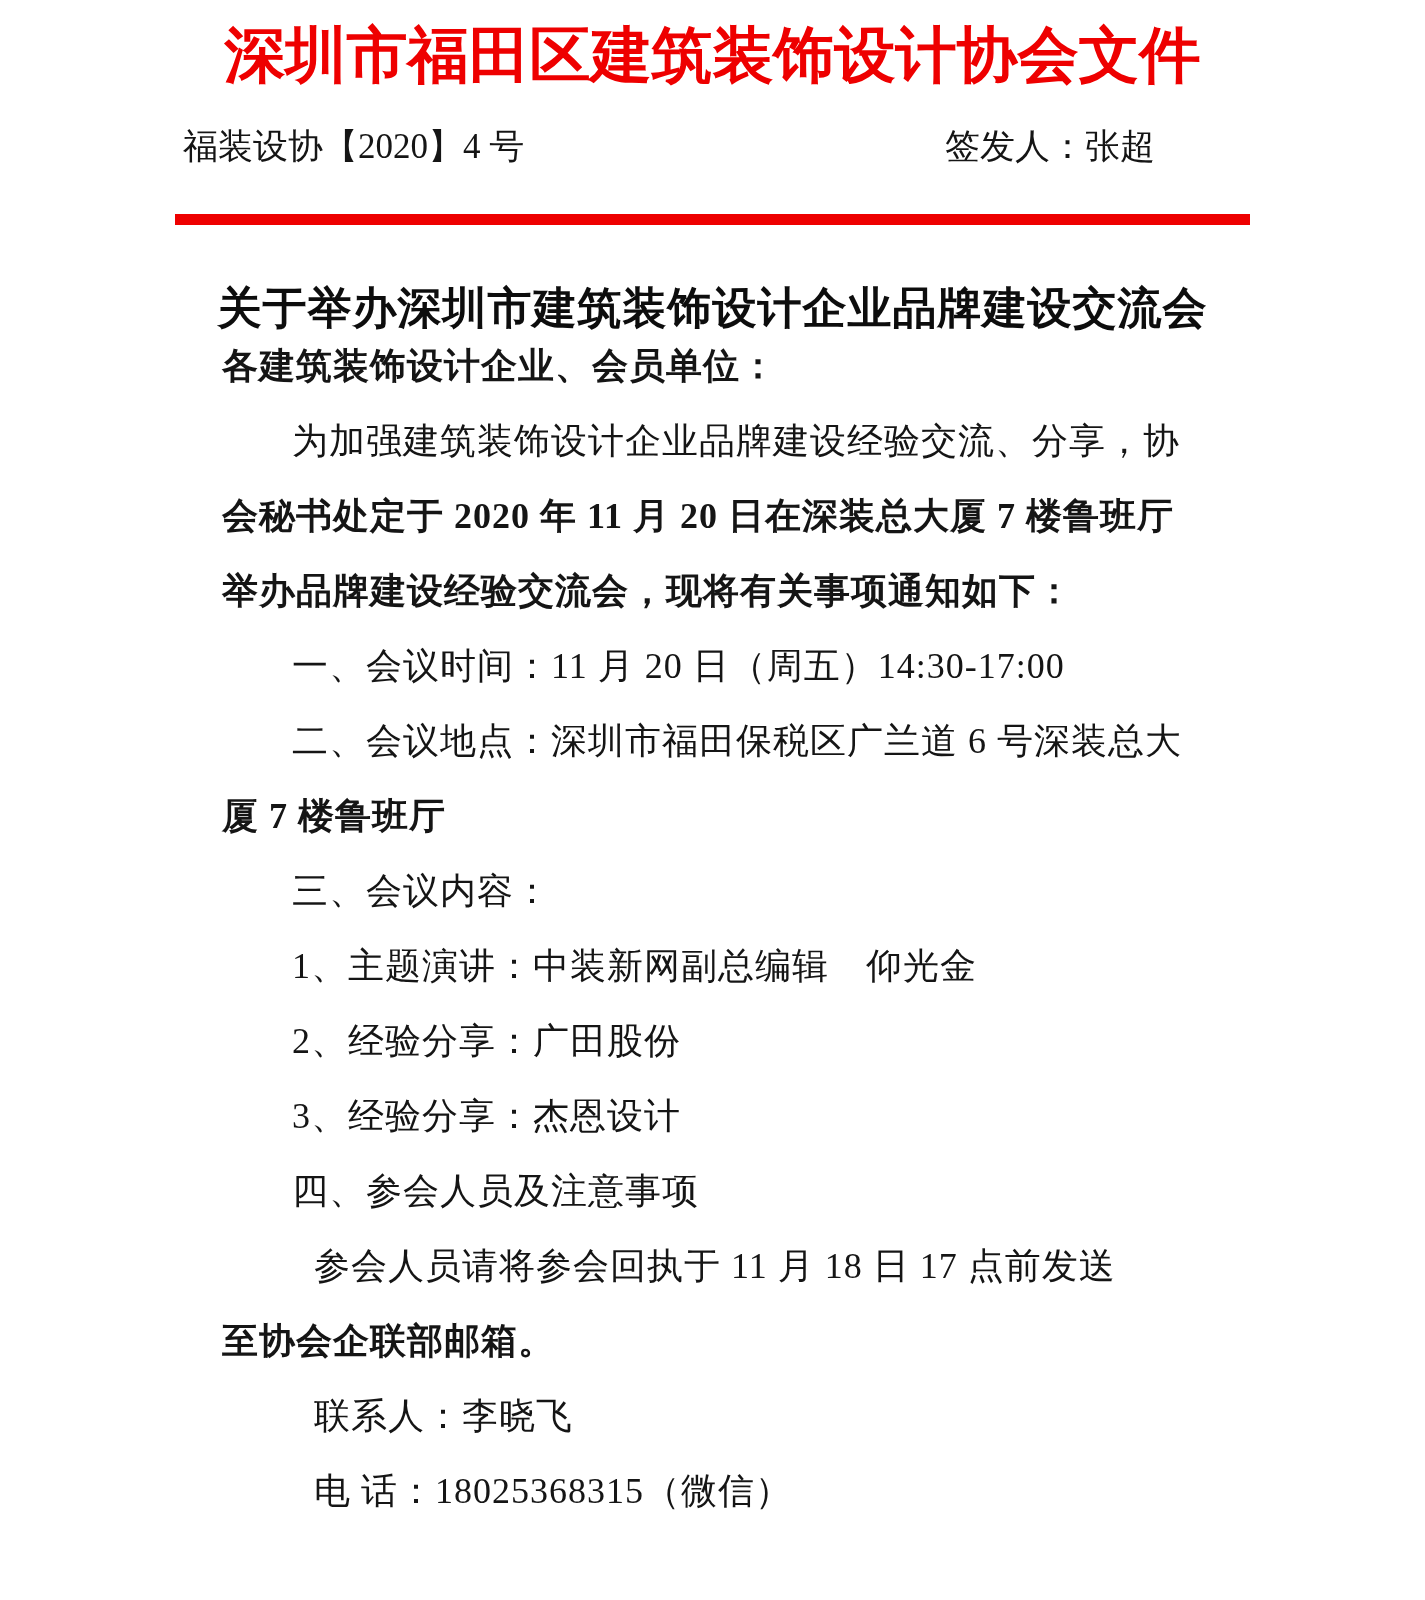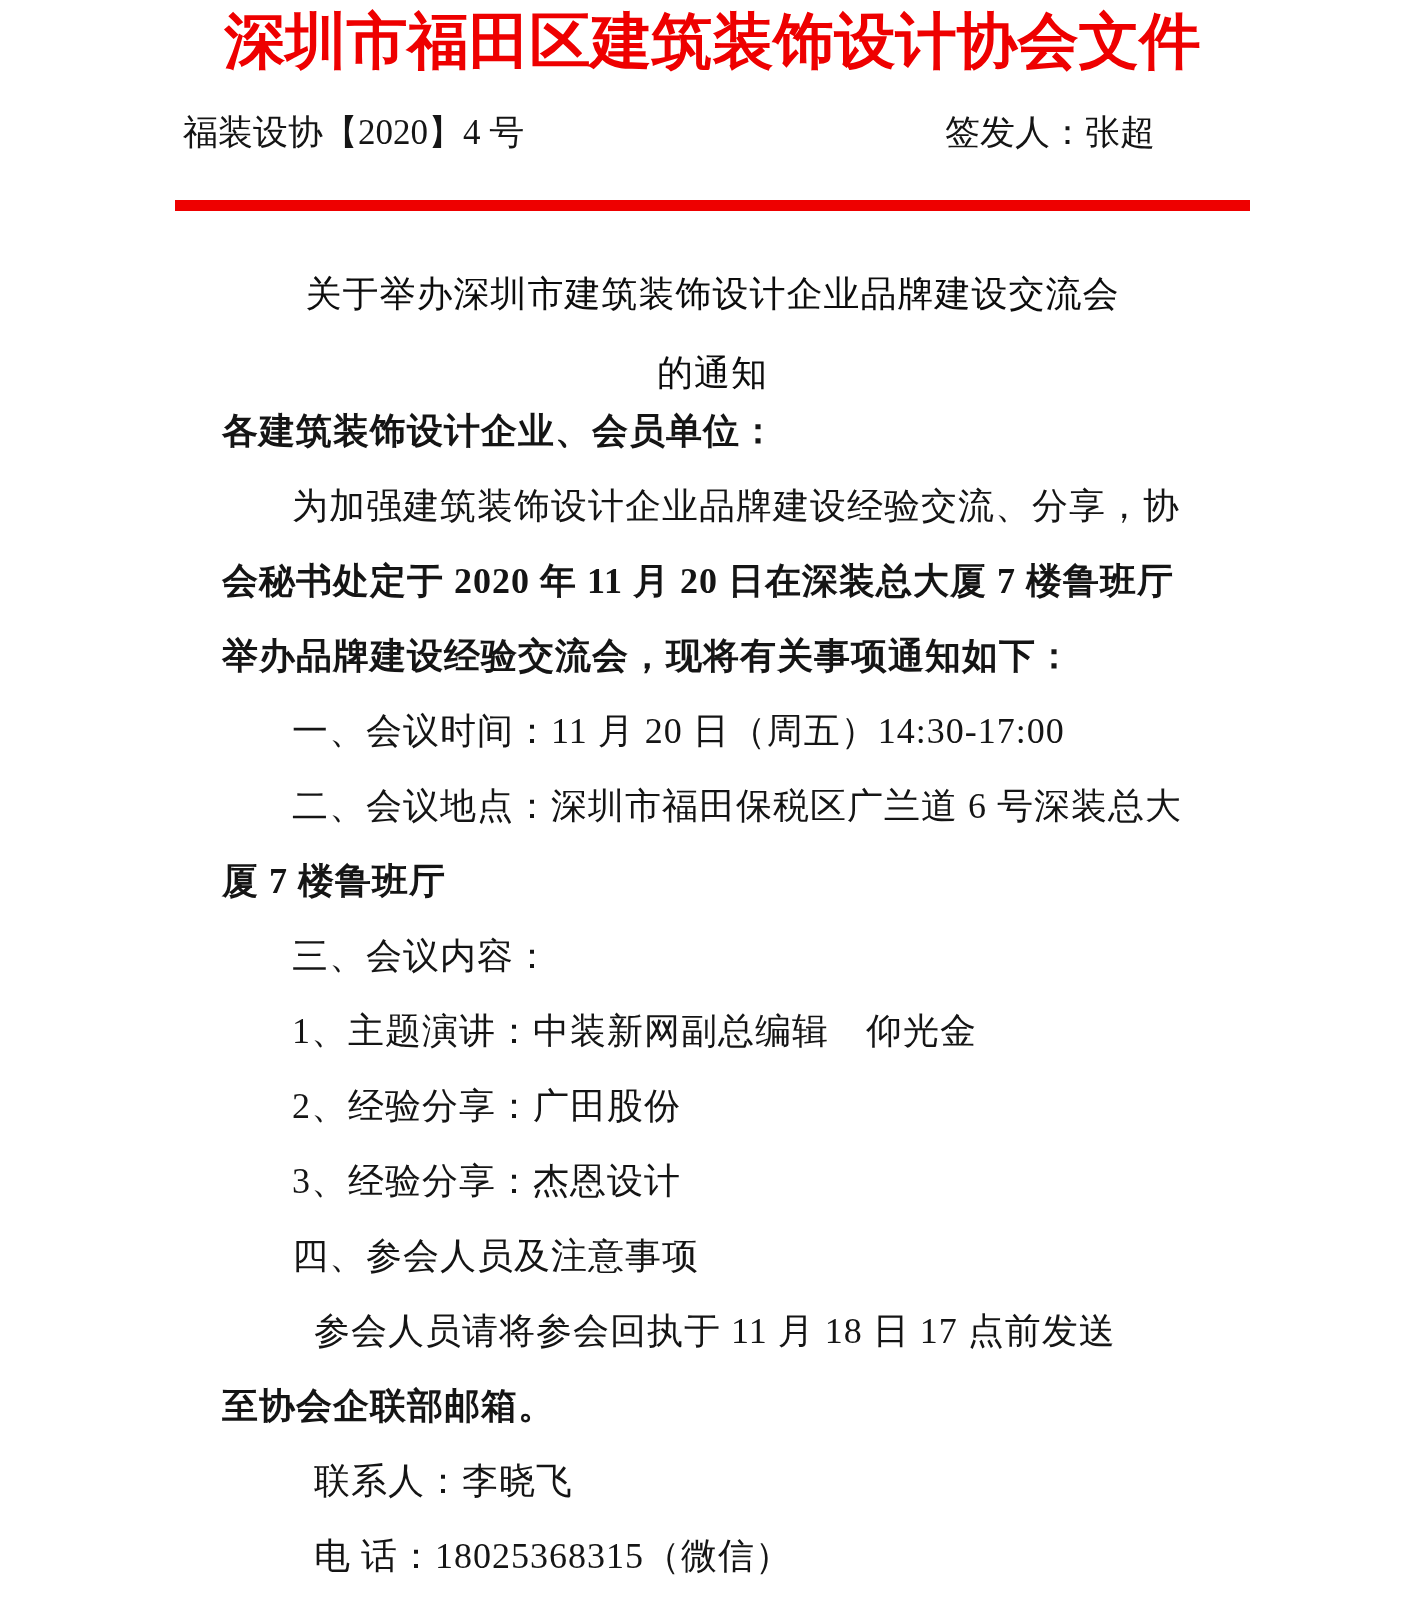--- a/index.html
+++ b/index.html
@@ -21,43 +21,44 @@
     width: 1075px;
   }
   .org-title {
     padding-top: 5px;
     text-align: center;
     font-size: 61px;
     line-height: 1.2;
     font-weight: bold;
     color: #ee0000;
     white-space: nowrap;
+    margin-top: 14px;
   }
   .doc-row {
     margin-top: 30px;
     display: flex;
     justify-content: space-between;
     align-items: center;
     font-size: 35px;
     line-height: 50px;
     padding: 0 95px 0 8px;
     color: #151515;
     text-align: center;
   }
   .red-line {
     margin-top: 42px;
     height: 11px;
     background: #ee0000;
   }
   .main-title {
     margin-top: 44px;
     text-align: center;
-    font-size: 36px;
+    font-size: 44px;
     line-height: 79px;
-    font-weight: normal;
+    font-weight: bold;
     color: #0d0d0d;
     letter-spacing: 1px;
   }
   .body-block {
     margin-top: -19px;
     padding-left: 47px;
     padding-right: 40px;
     font-size: 36px;
     color: #151515;
     letter-spacing: 1px;
@@ -80,21 +81,20 @@
 
     <div class="doc-row">
       <span>福装设协【2020】4 号</span>
       <span>签发人：张超</span>
     </div>
 
     <div class="red-line"></div>
 
     <div class="main-title">
       <div>关于举办深圳市建筑装饰设计企业品牌建设交流会</div>
-      <div>的通知</div>
     </div>
 
     <div class="body-block">
       <div class="line ind0">各建筑装饰设计企业、会员单位：</div>
       <div class="line ind2">为加强建筑装饰设计企业品牌建设经验交流、分享，协</div>
       <div class="line ind0">会秘书处定于 2020 年 11 月 20 日在深装总大厦 7 楼鲁班厅</div>
       <div class="line ind0">举办品牌建设经验交流会，现将有关事项通知如下：</div>
       <div class="line ind2">一、会议时间：11 月 20 日（周五）14:30-17:00</div>
       <div class="line ind2">二、会议地点：深圳市福田保税区广兰道 6 号深装总大</div>
       <div class="line ind0">厦 7 楼鲁班厅</div>

